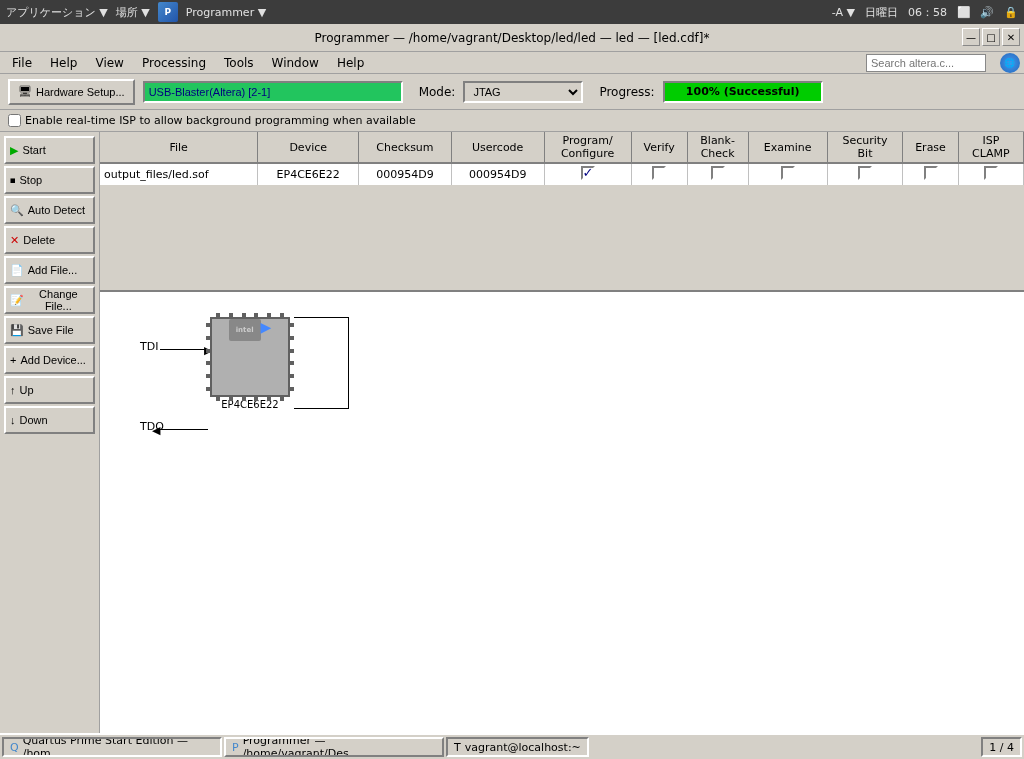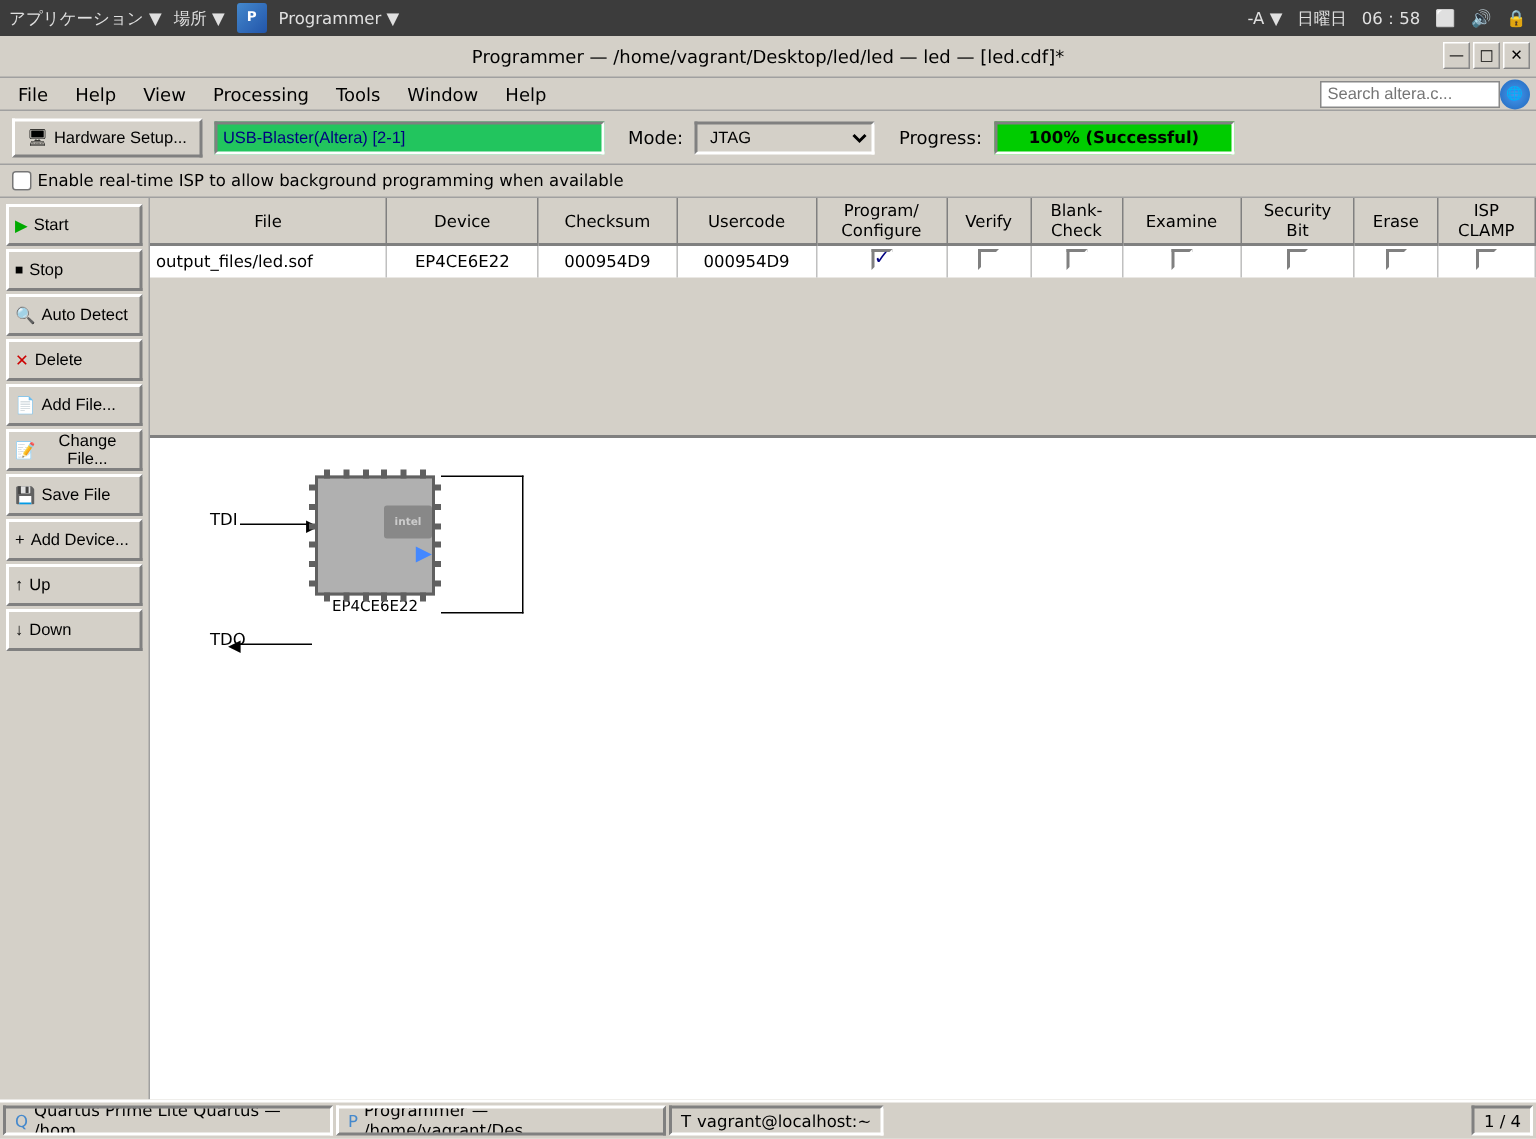--- a/index.html
+++ b/index.html
@@ -59,21 +59,21 @@
       border-bottom: 1px solid #a0a0a0;
       gap: 2px;
     }
     .menu-bar .menu-item {
       padding: 2px 8px;
       cursor: pointer;
       font-size: 12px;
     }
     .menu-bar .search-box {
       margin-left: auto;
-      display: flex; align-items: center; gap: 0;
+      display: flex; align-items: center; gap: 14px;
     }
     .menu-bar .search-box input {
       width: 120px;
       height: 18px;
       border: 1px solid #888;
       padding: 0 4px;
       font-size: 11px;
       background: white;
     }
     .globe-icon {
@@ -241,22 +241,21 @@
       top: 30px;
       left: 110px;
     }
     .chip-body {
       width: 80px;
       height: 80px;
       background: #b0b0b0;
       border: 2px solid #606060;
       position: relative;
       display: flex;
-      flex-direction: column;
-      align-items: flex-end;
+      align-items: flex-start;
       justify-content: center;
     }
     .chip-pins-top, .chip-pins-bottom {
       position: absolute;
       width: 100%;
       display: flex;
       justify-content: space-around;
     }
     .chip-pins-top { top: -6px; }
     .chip-pins-bottom { bottom: -6px; }
@@ -583,21 +582,21 @@
       <div style="position:absolute;top:128px;left:40px;font-size:11px;">TDO</div>
       <div style="position:absolute;top:137px;left:60px;width:48px;height:1px;background:#000;"></div>
       <div style="position:absolute;top:132px;left:52px;font-size:11px;">◀</div>
     </div>
   </div>
 </div>
 
 <div class="taskbar">
   <div class="taskbar-item">
     <span style="color:#4488cc;">Q</span>
-    <span>Quartus Prime Lite Quartus — /hom...</span>
+    <span>Quartus Prime Start Edition — /hom...</span>
   </div>
   <div class="taskbar-item" style="border-top-color:#fff;border-left-color:#fff;border-right-color:#808080;border-bottom-color:#808080;">
     <span style="color:#4488cc;">P</span>
     <span>Programmer — /home/vagrant/Des...</span>
   </div>
   <div class="taskbar-item">
     <span>T</span>
     <span>vagrant@localhost:~</span>
   </div>
   <div class="taskbar-right">

